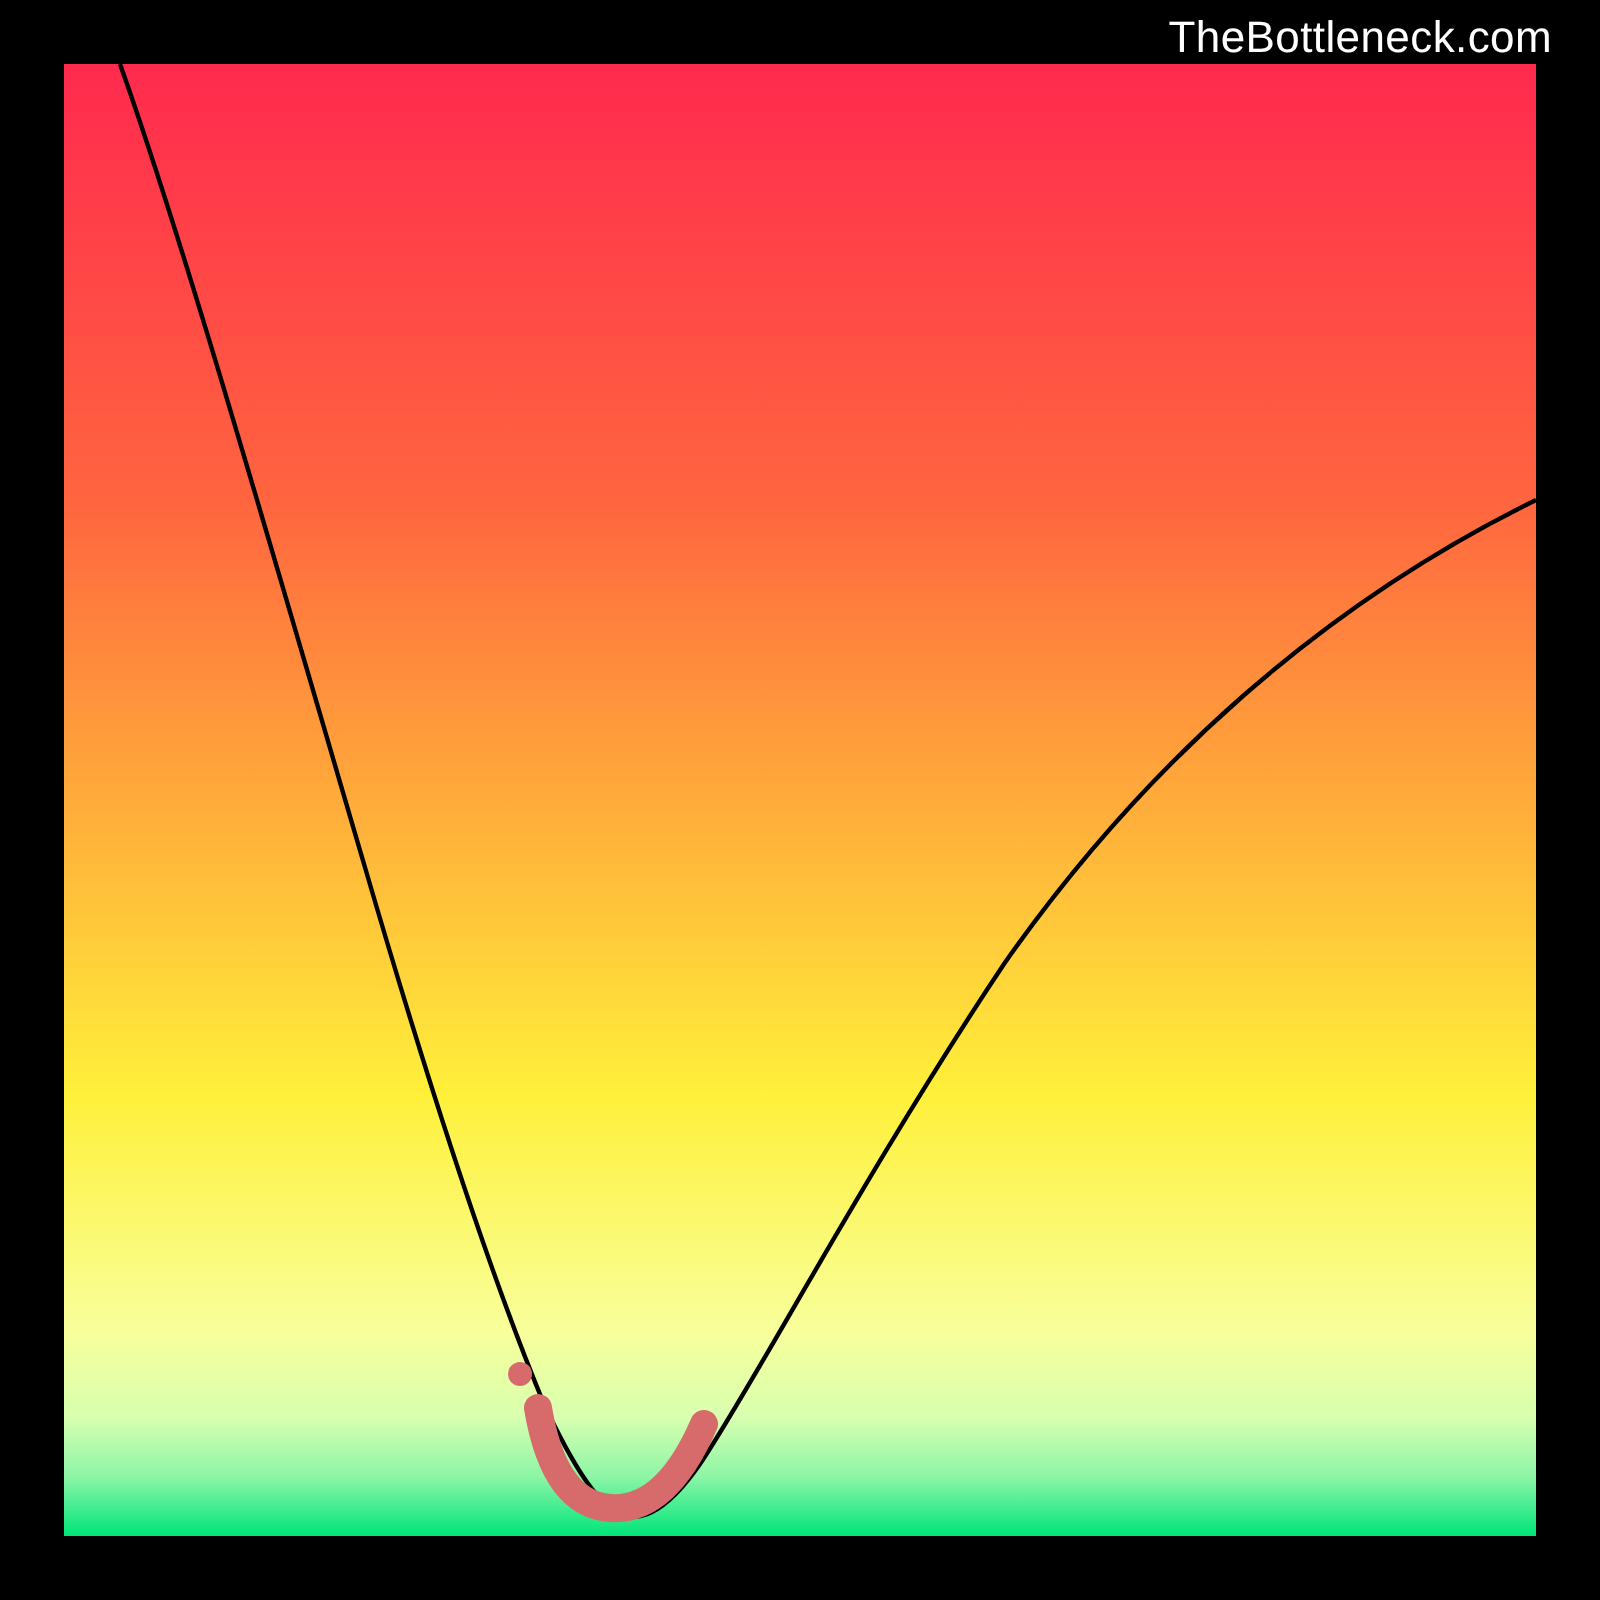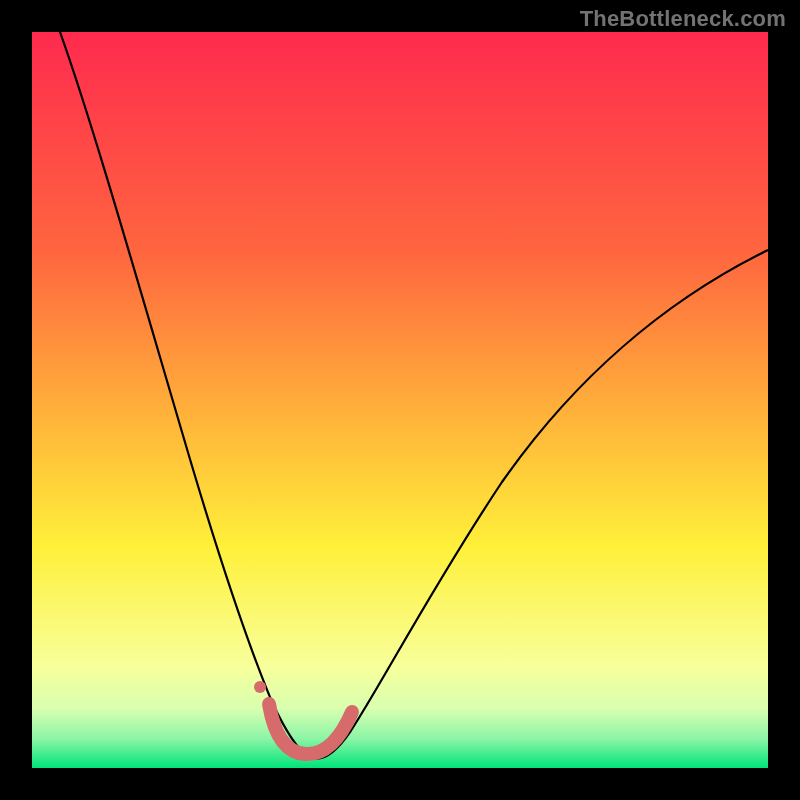--- a/index.html
+++ b/index.html
@@ -20,24 +20,24 @@
   .plot {
     position: absolute;
     left: 32px;
     top: 32px;
     width: 736px;
     height: 736px;
   }
   .watermark {
     position: absolute;
     top: 6px;
-    right: 14px;
-    color: #737373;
+    right: 24px;
+    color: #ffffff;
     font-size: 22px;
-    font-weight: 700;
+    font-weight: 400;
     letter-spacing: 0.2px;
     user-select: none;
   }
   svg { display: block; }
 </style>
 </head>
 <body>
 
 <div class="frame">
 

